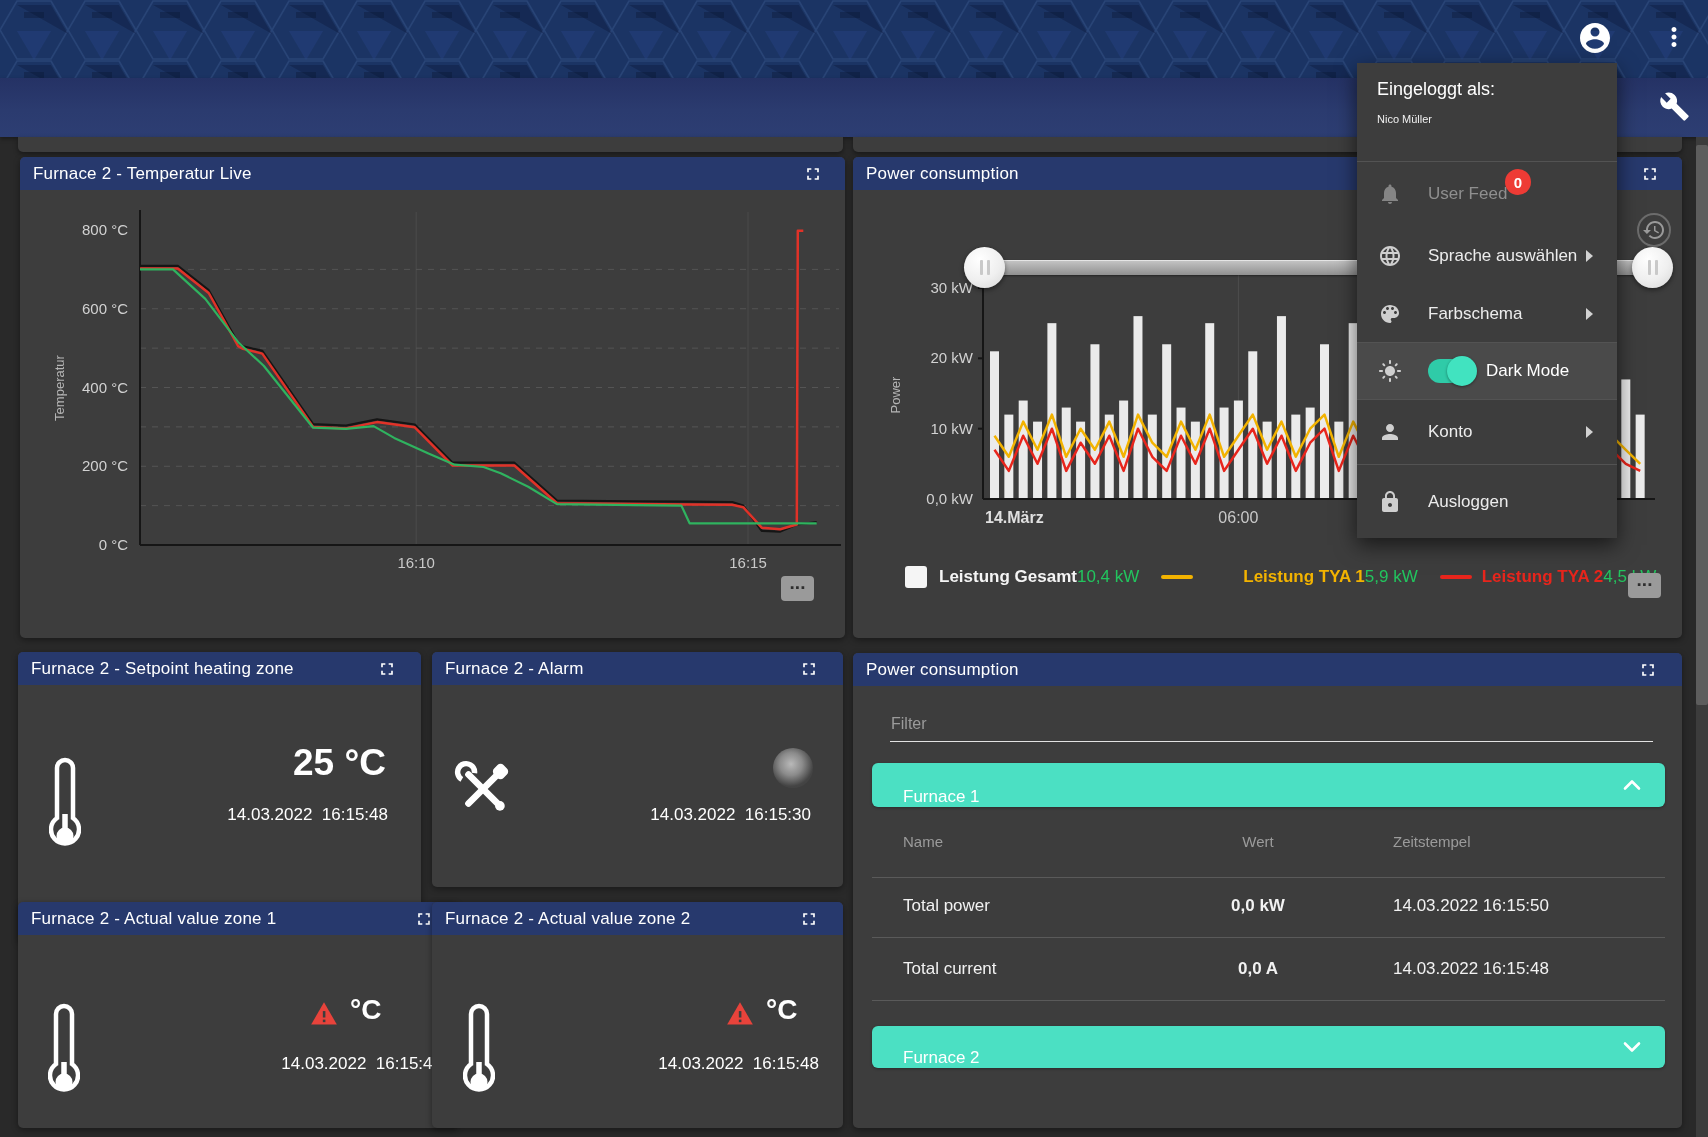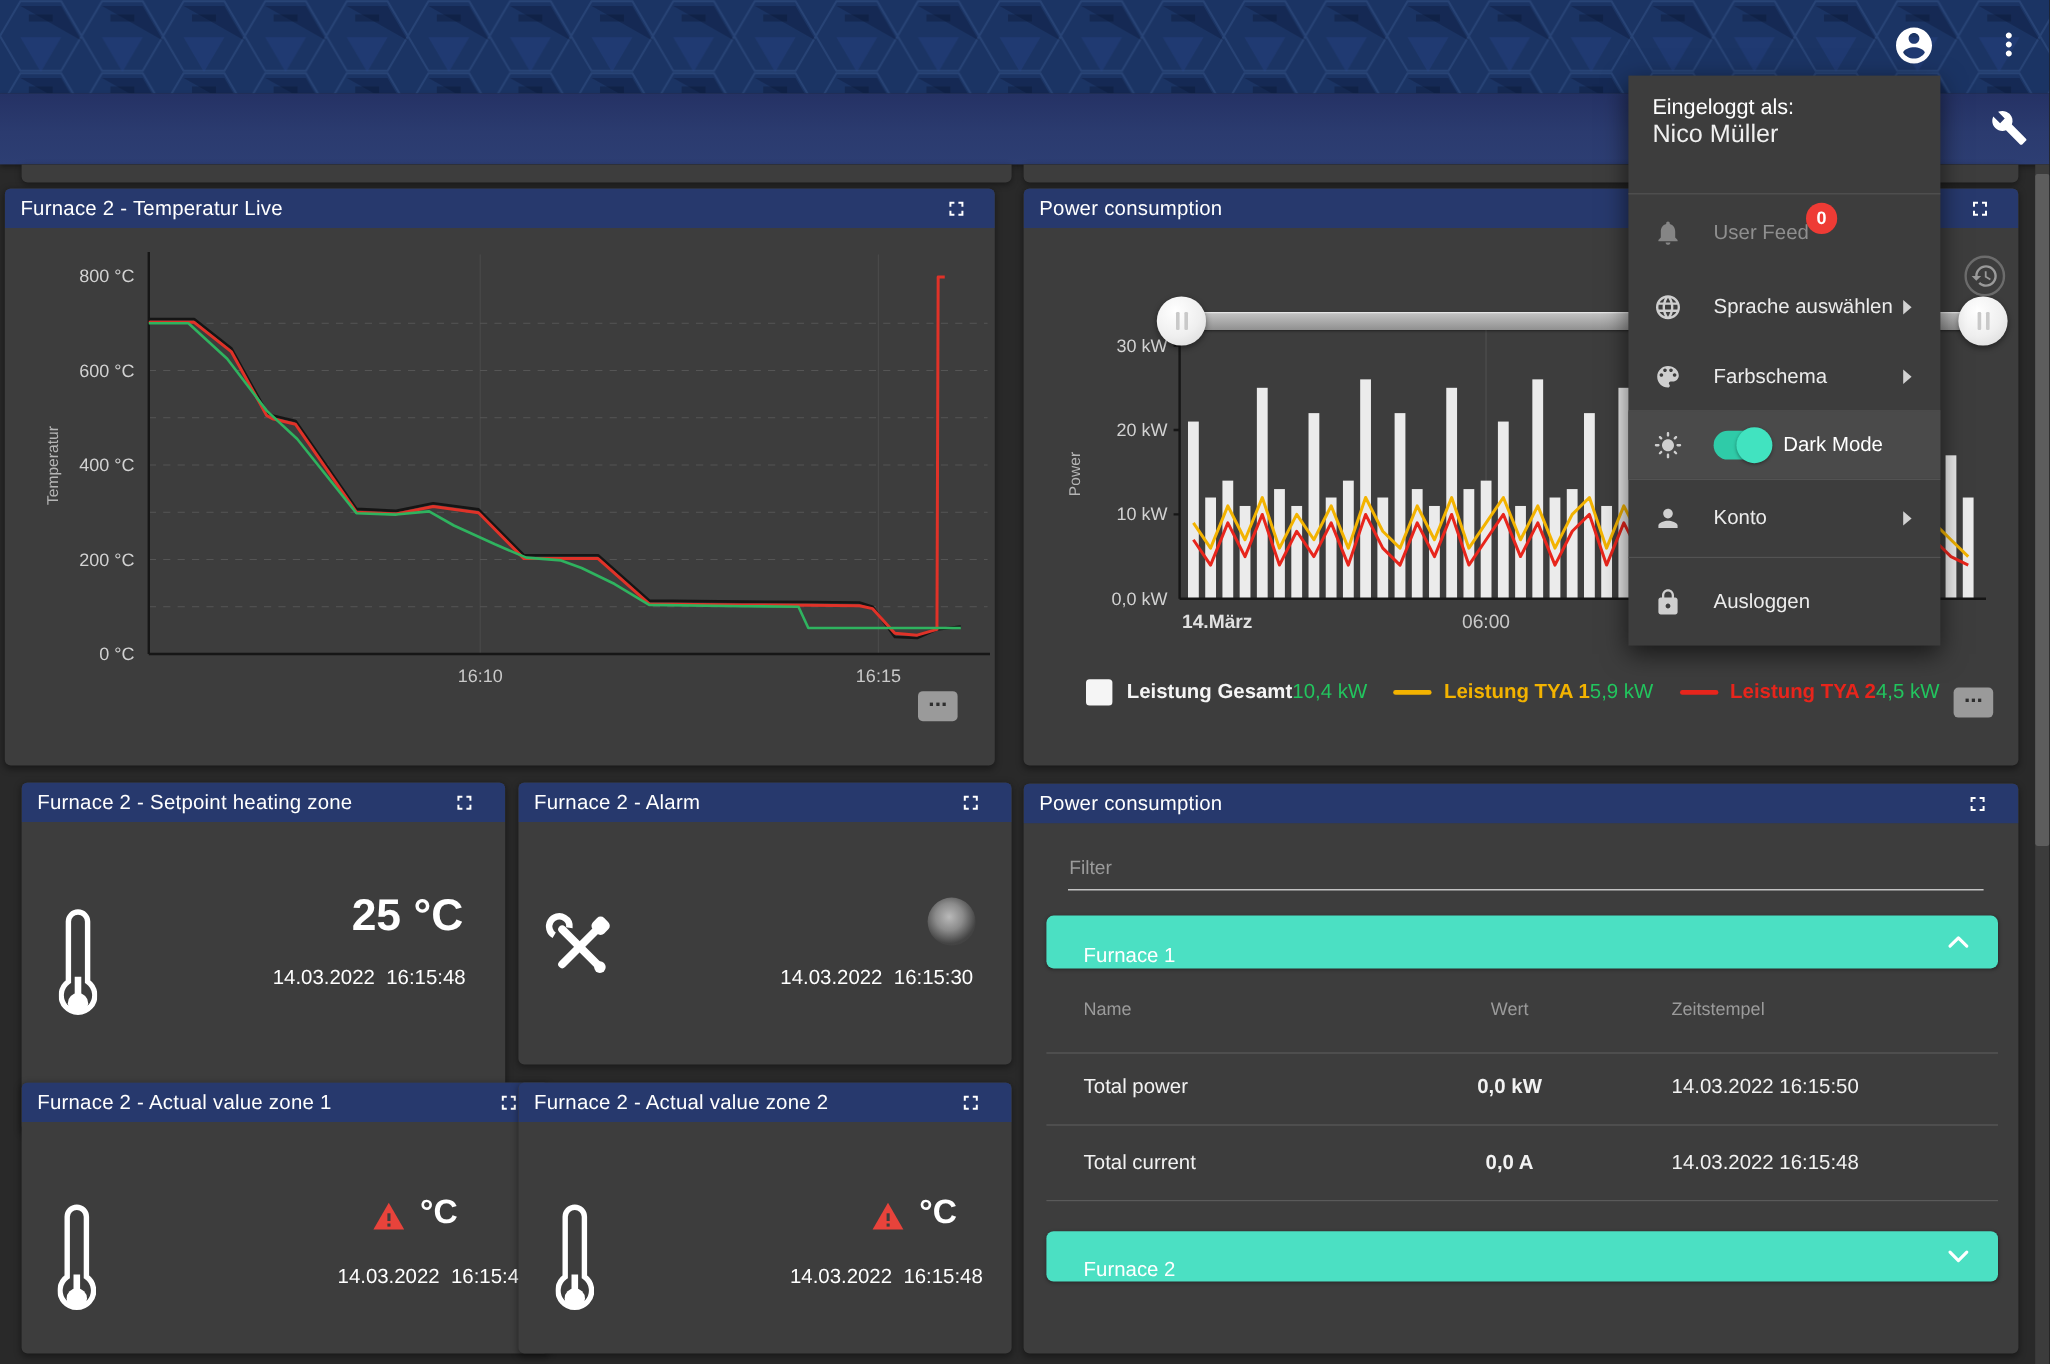--- a/index.html
+++ b/index.html
@@ -47,21 +47,21 @@
   .tealbar svg{position:absolute;right:24px;top:50%;transform:translateY(-50%);}
   .thead{position:absolute;color:#9b9b9b;font-size:15px;}
   .tdiv{position:absolute;height:1px;background:#5a5a5a;}
   .tcell{position:absolute;color:#f2f2f2;font-size:17px;}
   .tval{font-weight:bold;text-align:center;}
   
   .menu{position:absolute;left:1357px;top:63px;width:260px;background:#3d3d3d;z-index:60;
     box-shadow:0 7px 20px rgba(0,0,0,.6);}
   .menu-hdr{height:99px;border-bottom:1px solid #535353;box-sizing:border-box;padding:16px 0 0 20px;}
   .menu-hdr .l1{color:#fff;font-size:18px;font-weight:normal;}
-  .menu-hdr .l2{color:#f0f0f0;font-size:21px;}
+  .menu-hdr .l2{color:#f0f0f0;font-size:11px;margin-top:13px;}
   .mi{display:flex;align-items:center;padding-left:21px;position:relative;cursor:pointer;}
   .mi .ic{width:24px;height:24px;margin-right:26px;flex:none;}
   .mi .tx{color:#ececec;font-size:17px;}
   .mi .arr{margin-left:auto;margin-right:24px;width:0;height:0;border-top:6px solid transparent;
     border-bottom:6px solid transparent;border-left:7px solid #d2d2d2;}
   .mdiv{height:1px;background:#535353;}
   .badge{position:absolute;left:148px;top:7px;width:26px;height:26px;border-radius:50%;background:#ee3b35;
     color:#fff;font-size:15px;font-weight:bold;display:flex;align-items:center;justify-content:center;}
   .toggle{position:relative;width:46px;height:24px;border-radius:12px;background:#2fcba8;margin-right:12px;cursor:pointer;}
   .toggle .knob{position:absolute;right:-3px;top:-3px;width:30px;height:30px;border-radius:50%;background:#41e3c0;
@@ -104,21 +104,21 @@
 </div>
 <div class="hdr-iconbtn" style="left:1659px;top:91px">
   <svg width="31" height="31" viewBox="0 0 24 24" fill="#ffffff">
         <path d="M22.7 19l-9.1-9.1c.9-2.3.4-5-1.5-6.9-2-2-5-2.4-7.4-1.3L9 6 6 9 1.6 4.7C.4 7.1.9 10.1 2.9 12.1c1.9 1.9 4.6 2.4 6.9 1.5l9.1 9.1c.4.4 1 .4 1.4 0l2.3-2.3c.5-.4.5-1.1.1-1.4z"></path>
       </svg>
 </div>
 
 <div class="partial" style="left:18px;width:825px"></div>
 <div class="partial" style="left:853px;width:829px"></div>
 
-<div class="card" style="left:4px;top:157px;width:825px;height:481px">
+<div class="card" style="left:20px;top:157px;width:825px;height:481px">
   <div class="titlebar">
     <span class="t">Furnace 2 - Temperatur Live</span>
   </div>
   <div class="fsbtn" style="right:22px">
     <svg width="20" height="20" viewBox="0 0 24 24" fill="#fff">
           <path d="M7 14H5v5h5v-2H7v-3zm-2-4h2V7h3V5H5v5zm12 7h-3v2h5v-5h-2v3zM14 5v2h3v3h2V5h-5z"></path>
         </svg>
   </div>
   <div class="chart-host" id="tempChart">
         <svg width="825" height="448">
@@ -237,21 +237,21 @@
   <div class="sl-handle" style="left:779px;top:90px">
         <i></i>
         <i></i>
       </div>
 
   <div class="legend" style="left:52px;top:405px;height:30px">
     <span class="sw-box" id="sw0" style="background: rgb(245, 245, 245);"></span>
     <span class="lbl" id="lb0" style="color: rgb(245, 245, 245);">Leistung Gesamt</span>
     <span class="val">10,4 kW</span>
     <span class="sw-line" id="sw1" style="background: rgb(243, 179, 0);"></span>
-    <span class="lbl" id="lb1" style="color: rgb(243, 179, 0);">Leistung TYA 1</span>
+    <span class="lbl" id="lb1" style="color: rgb(243, 179, 0); margin-left: 40px;">Leistung TYA 1</span>
     <span class="val">5,9 kW</span>
     <span class="sw-line" id="sw2" style="background: rgb(232, 37, 28);"></span>
     <span class="lbl" id="lb2" style="color: rgb(232, 37, 28);">Leistung TYA 2</span>
     <span class="val">4,5 kW</span>
   </div>
   <div class="morebtn" style="left:775px;top:416px">...</div>
 </div>
 
 <div class="card" style="left:18px;top:652px;width:403px;height:291px">
   <div class="titlebar">

